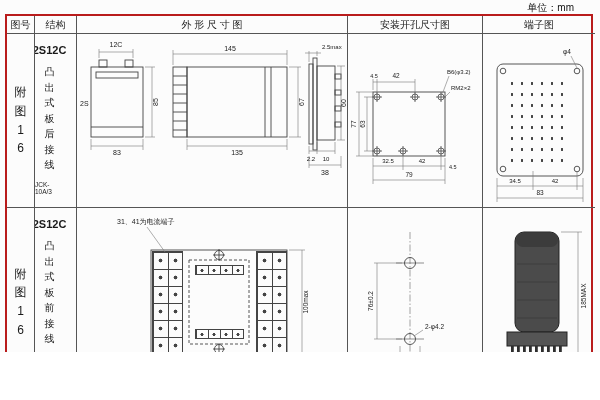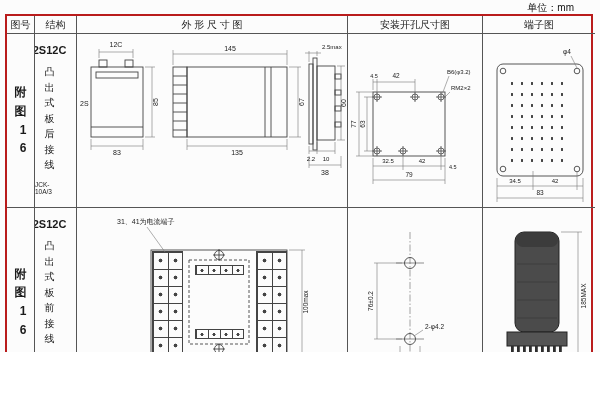--- a/index.html
+++ b/index.html
@@ -12,21 +12,21 @@
     grid-template-columns: 28px 42px 271px 135px 112px;
     grid-template-rows: 18px 174px 188px;
     border: 2px solid #b91c1c; background: #fcfcfc;
   }
   .cell { position: relative; border-right: 1px solid #555; border-bottom: 1px solid #555; overflow: hidden; }
   .cell.no-r { border-right: none; text-align: center; }
   .cell.no-b { border-bottom: none; }
   .head { display: flex; align-items: center; justify-content: center; font-size: 10px; white-space: nowrap; }
   .figcell { display: flex; align-items: center; justify-content: center; }
   .vert { width: 12px; word-break: break-all; text-align: center; line-height: 1.55; }
-  .fig-label { font-size: 12px; font-weight: 700; text-align: right; }
+  .fig-label { font-size: 12px; font-weight: 400; }
   .structcell { display: flex; flex-direction: column; align-items: center; padding: 10px 12px 12px 0; }
   .model { font-size: 11px; font-weight: 700; margin-bottom: 8px; }
   .desc { font-size: 10px; }
   .code { margin-top: auto; font-size: 6.5px; color: #222; }
   svg.draw { position: absolute; left: 0; top: 0; display: block; }
   svg text { font-family: "Liberation Sans", sans-serif; fill: #1a1a1a; }
   .dots {
     position: absolute;
     background-image: radial-gradient(circle, #444 1.1px, transparent 1.4px);
     background-size: 10px 11px;

